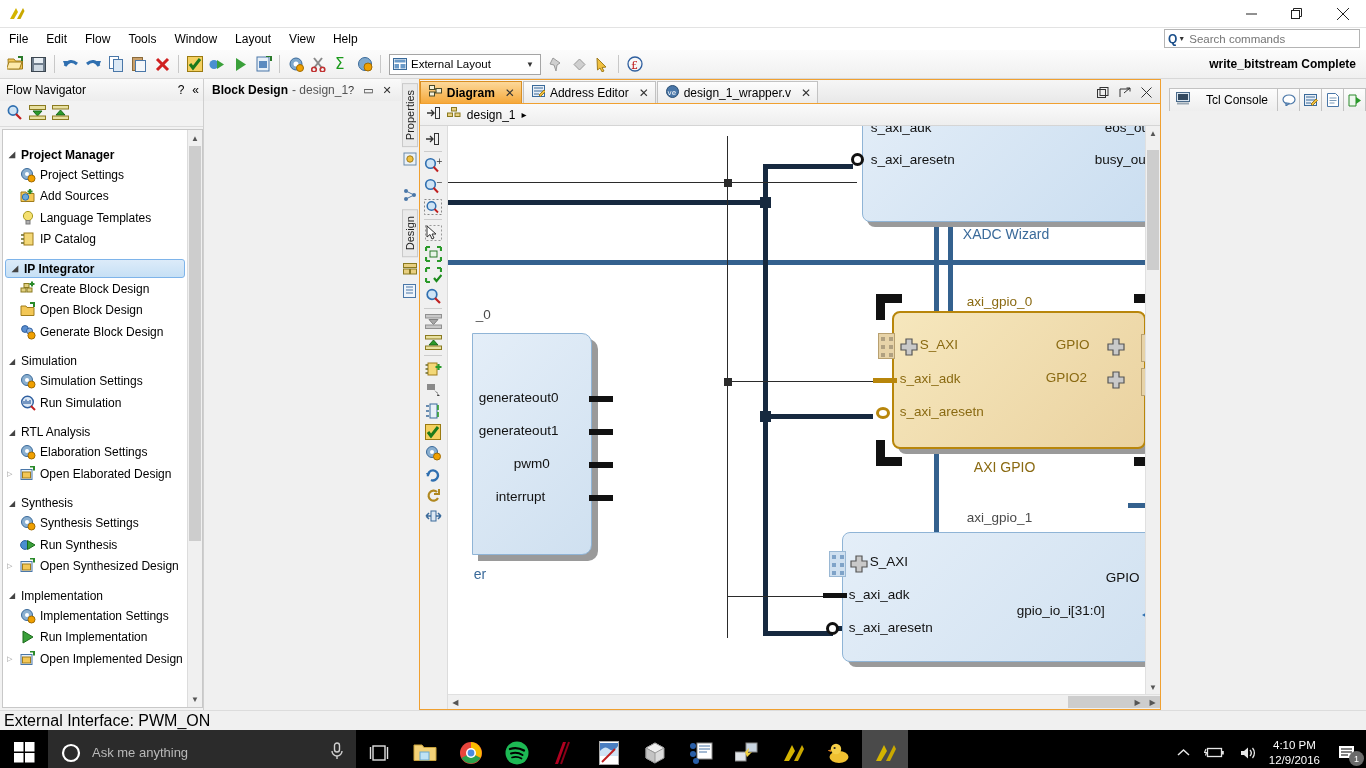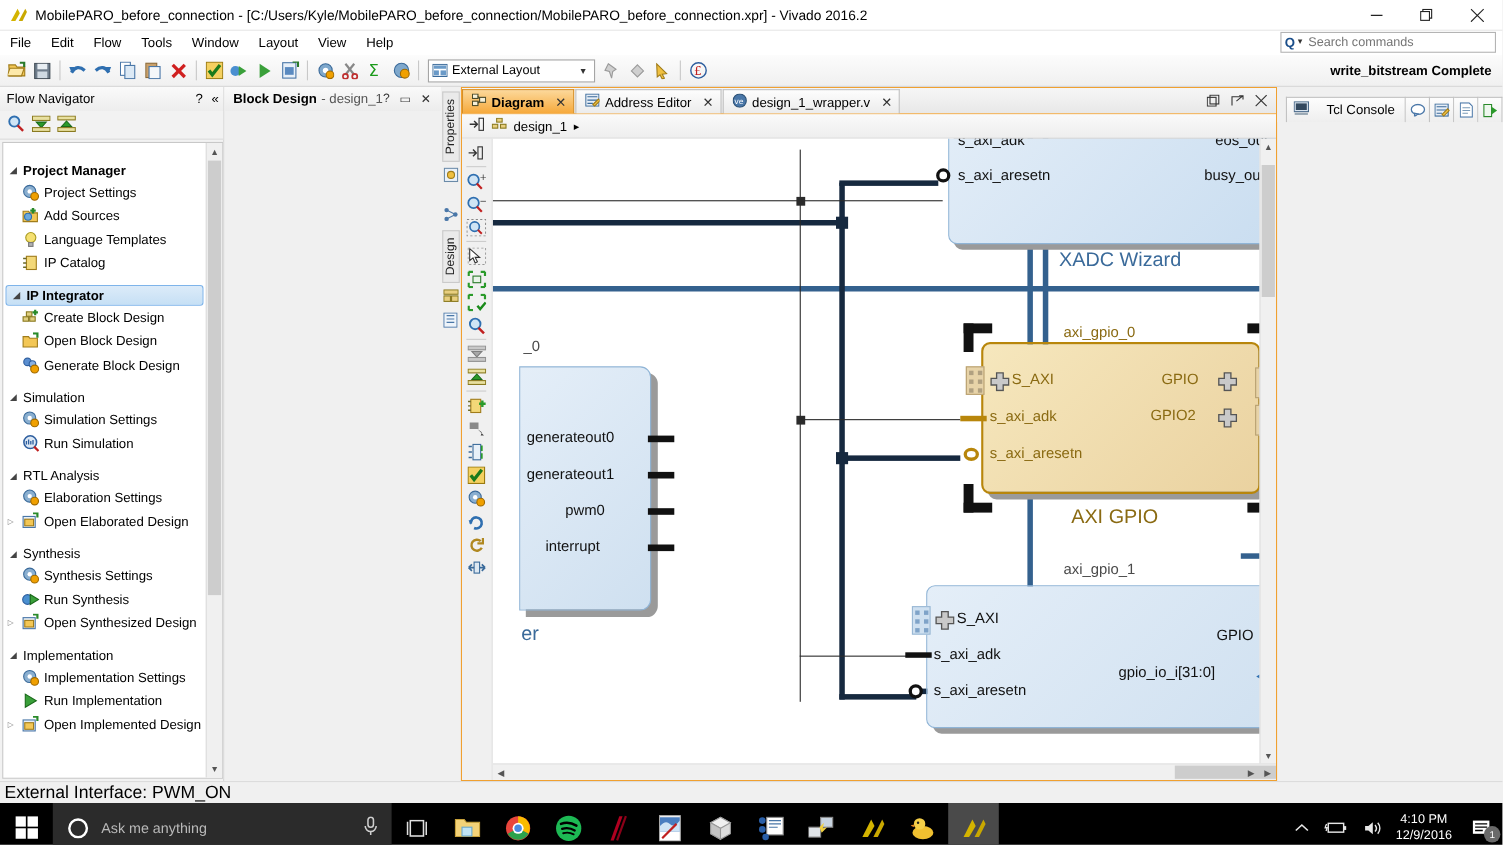--- a/index.html
+++ b/index.html
@@ -147,38 +147,37 @@
   .tb-app.running::after { content:''; position:absolute; bottom:0; left:7px; right:7px; height:3px; background:#6fa8dc;}
   .tb-app.active { background:#4a4a4a; }
   .tb-app.active::after { content:''; position:absolute; bottom:0; left:3px; right:3px; height:3px; background:#6fa8dc;}
   .tray { margin-left:auto; display:flex; align-items:center; height:45px; color:#fff;}
   .tray-ico { padding:0 7px; display:flex; align-items:center;}
   .tray-clock { text-align:center; font-size:11.5px; line-height:15px; padding:0 10px 0 4px; color:#fff;}
   .tray-notif { width:36px; height:45px; display:flex; align-items:center; justify-content:center; position:relative;}
   .blk-body { position:absolute; border-radius:8px; }
   .blk-shadow { position:absolute; background:#9a9a9a; border-radius:8px; }
   .blk-lbl-top { position:absolute; font-size:13.5px; color:#4a4a4a; white-space:nowrap;}
-  .blk-lbl-bot { position:absolute; font-size:18px; color:#3a6a9a; white-space:nowrap;}
+  .blk-lbl-bot { position:absolute; font-size:14px; color:#3a6a9a; white-space:nowrap;}
   .pin-text { position:absolute; font-size:13.5px; white-space:nowrap; color:#111;}
   .wire { position:absolute; background:#34618e; }
   .wire.dark { background:#16293f; }
   .wire.thin { background:#2b2b2b; }
   .port-lbl { position:absolute; font-size:14px; color:#111; white-space:nowrap;}
 </style>
 </head>
 <body>
 
 <div class="titlebar">
   <div class="title-icon">
     <svg width="18" height="16" viewBox="0 0 18 16">
         <path d="M2 13 L8 2 L10 6 L6 13 Z" fill="#d4b400"></path>
         <path d="M9 13 L15 2 L16.5 5 L12.5 13 Z" fill="#c9a800"></path>
       </svg>
   </div>
-  <div class="title-text">MobilePARO_before_connection - [C:/Users/Kyle/MobilePARO_before_connection/MobilePARO_before_connection.xpr] - Vivado 2016.2</div>
   <div class="win-btns">
     <div class="win-btn">
       <svg width="11" height="11">
           <line x1="0" y1="6" x2="11" y2="6" stroke="#222" stroke-width="1"></line>
         </svg>
     </div>
     <div class="win-btn">
       <svg width="12" height="12">
           <rect x="0.5" y="2.5" width="8" height="8" fill="none" stroke="#222"></rect>
           <path d="M2.5 2.5 V0.5 H10.5 V8.5 H8.5" fill="none" stroke="#222"></path>

